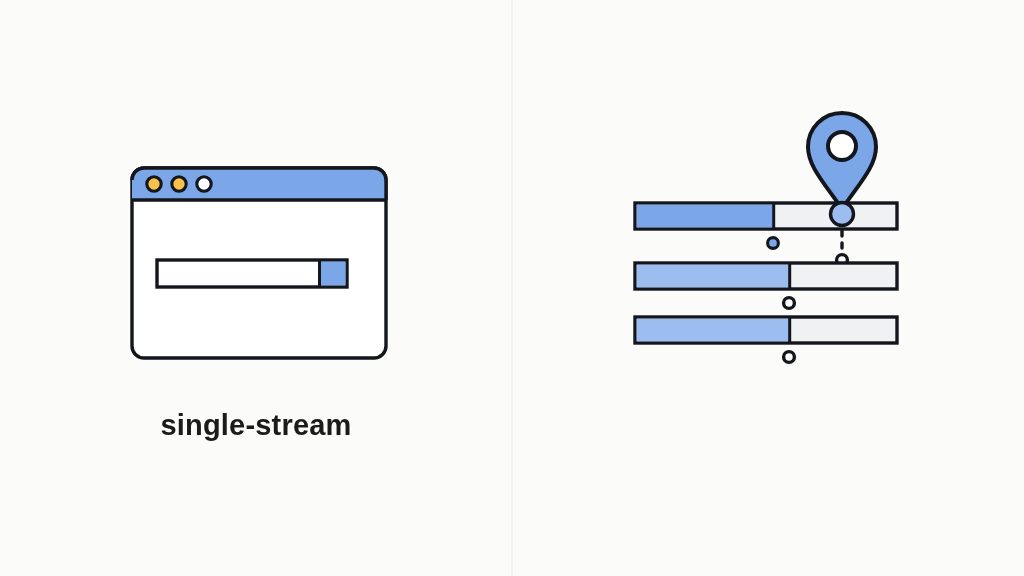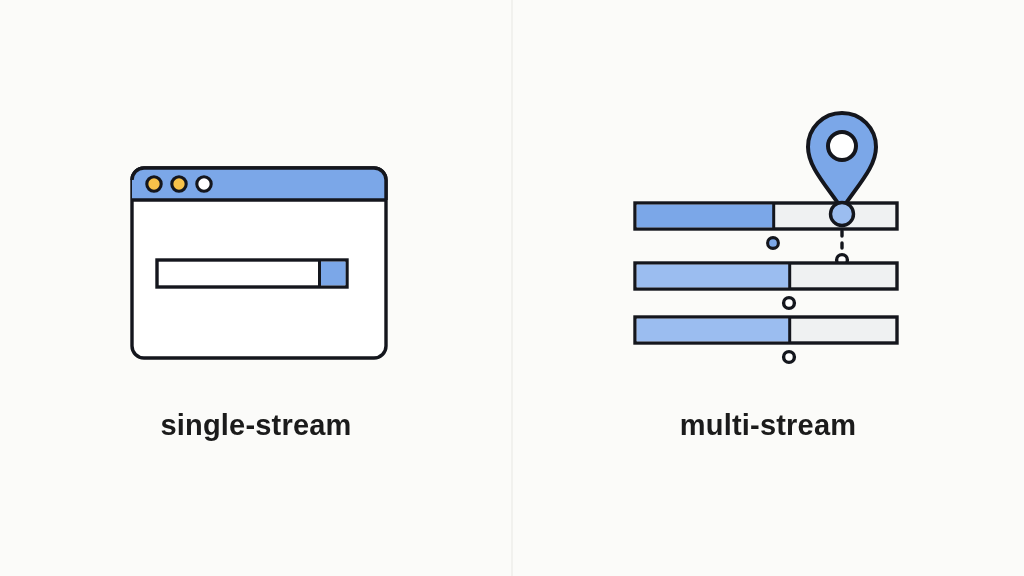--- a/index.html
+++ b/index.html
@@ -117,16 +117,15 @@
       </g>
 
       <g>
         <rect x="25" y="212" width="262" height="26" fill="#eff1f2" stroke="#14161d" stroke-width="3.4"></rect>
         <rect x="26.7" y="213.7" width="153" height="22.6" fill="#9bbdf0" stroke="none"></rect>
         <path d="M179.7,212 v26" stroke="#14161d" stroke-width="3.0" fill="none"></path>
         <circle cx="179" cy="252" r="5.4" fill="#ffffff" stroke="#14161d" stroke-width="3.4"></circle>
       </g>
     </svg>
 
-    <div class="panel-caption cap-right">multi-stream</div>
   </div>
 
 </div>
 
 </body></html>

